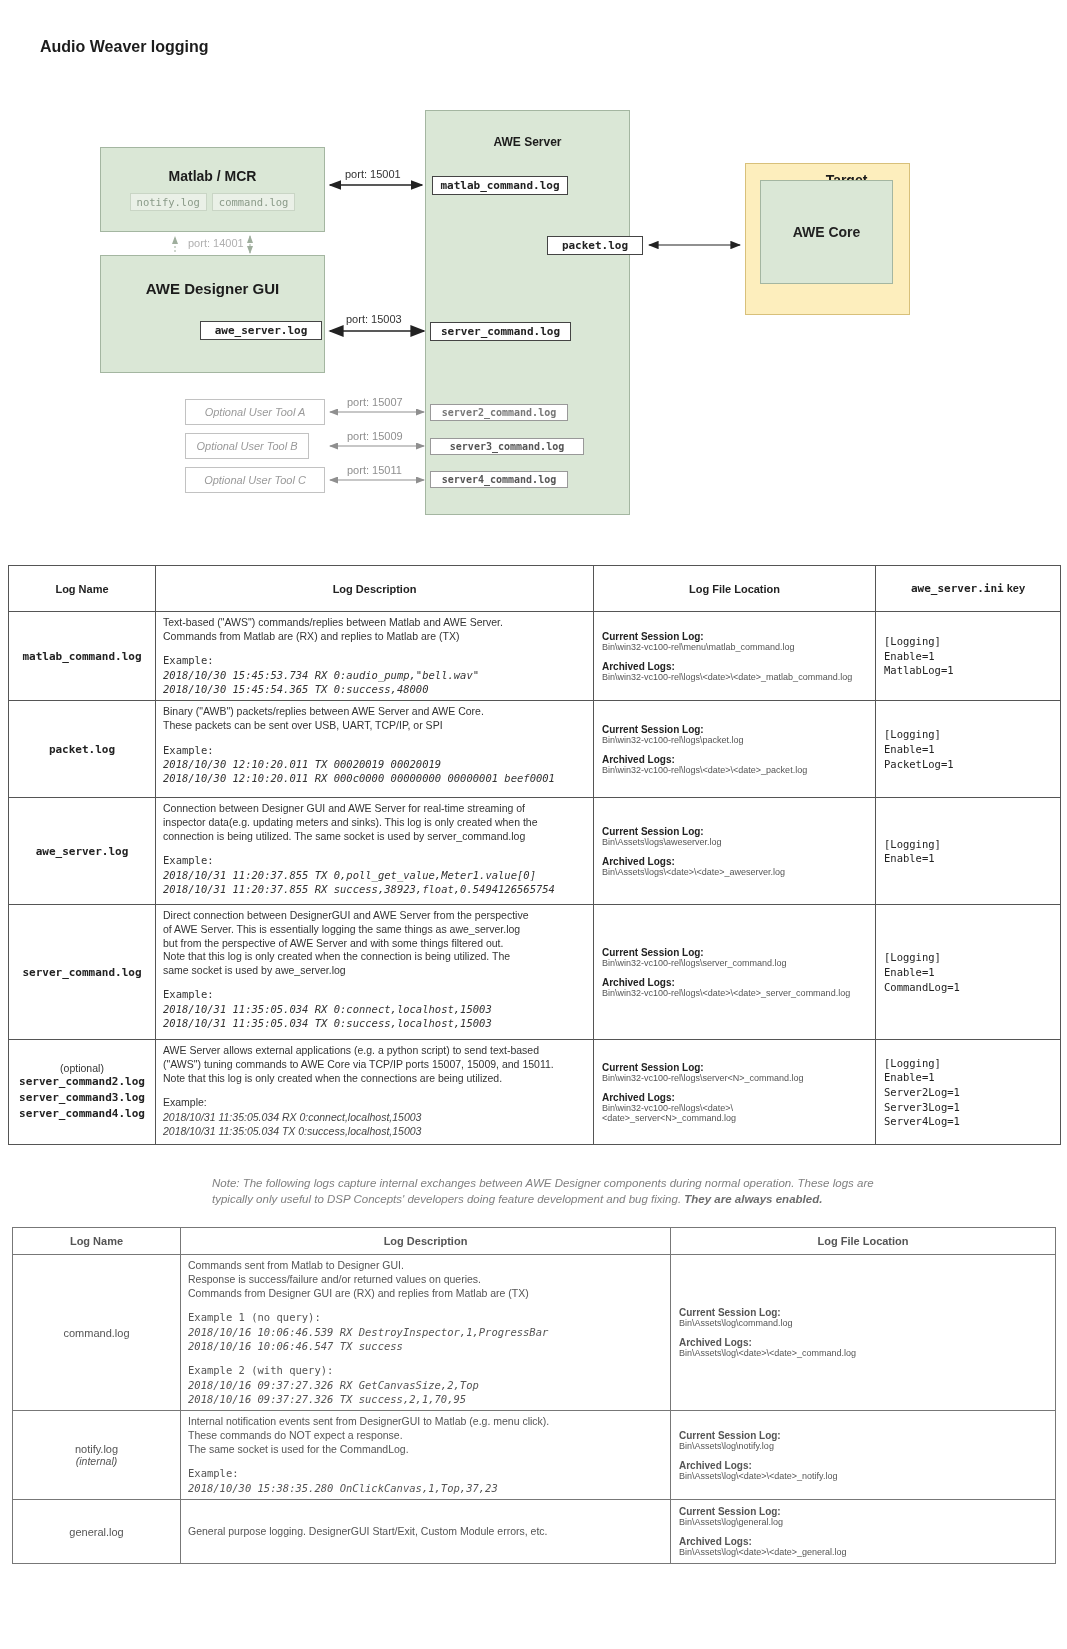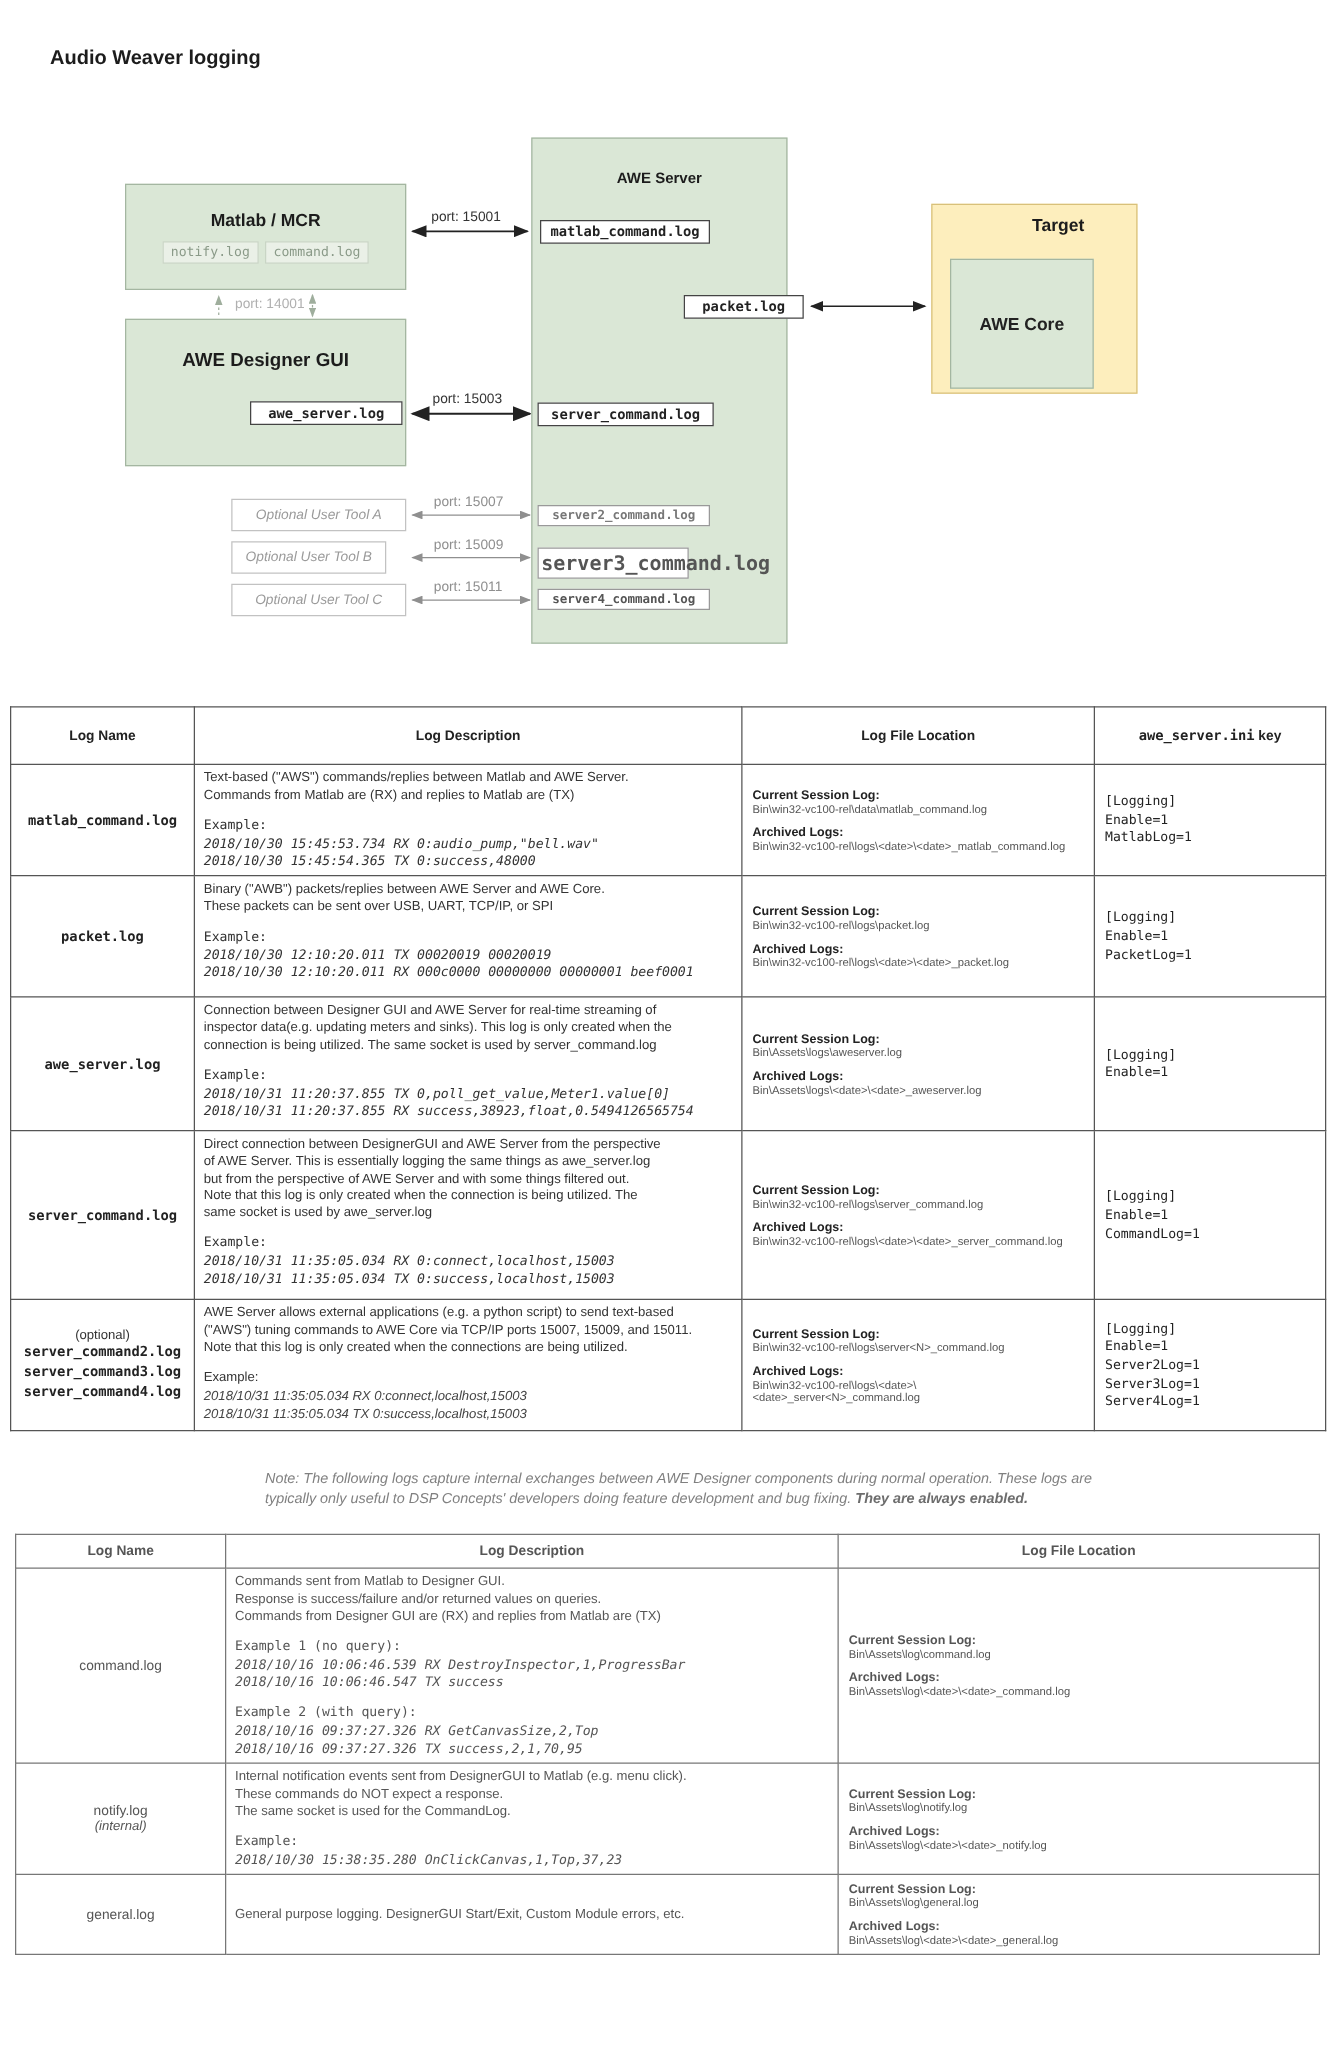--- a/index.html
+++ b/index.html
@@ -98,27 +98,27 @@
   </div>
   <div class="chip" style="left:200px;top:321px;width:122px;">awe_server.log</div>
 
   <div class="dbox" style="left:425px;top:110px;width:205px;height:405px;">
     <div class="dbox-title" style="margin-top:24px;font-size:12px;">AWE Server</div>
   </div>
   <div class="chip" style="left:432px;top:176px;width:136px;">matlab_command.log</div>
   <div class="chip" style="left:547px;top:236px;width:96px;">packet.log</div>
   <div class="chip" style="left:430px;top:322px;width:141px;">server_command.log</div>
   <div class="chip" style="left:430px;top:404px;width:138px;font-size:10px;color:#777;border-color:#999;">server2_command.log</div>
-  <div class="chip" style="left:430px;top:438px;width:121px;font-size:16px;color:#555;border-color:#999;">server3_command.log</div>
+  <div class="chip" style="left:430px;top:438px;width:154px;font-size:10px;color:#555;border-color:#999;">server3_command.log</div>
   <div class="chip" style="left:430px;top:471px;width:138px;font-size:10px;color:#555;border-color:#999;">server4_command.log</div>
 
   <div class="ybox" style="left:745px;top:163px;width:165px;height:152px;">
     <div class="dbox-title" style="margin-top:8px;padding-left:38px;">Target</div>
   </div>
-  <div class="core-box" style="left:760px;top:207px;width:115px;height:104px;">AWE Core</div>
+  <div class="core-box" style="left:760px;top:180px;width:133px;height:104px;">AWE Core</div>
 
   <div class="toolbox" style="left:185px;top:399px;width:140px;height:26px;">Optional User Tool A</div>
   <div class="toolbox" style="left:185px;top:433px;width:124px;height:26px;">Optional User Tool B</div>
   <div class="toolbox" style="left:185px;top:467px;width:140px;height:26px;">Optional User Tool C</div>
 
   <span class="portlbl port-dark" style="left:345px;top:168px;">port: 15001</span>
   <span class="portlbl port-light" style="left:188px;top:237px;">port: 14001</span>
   <span class="portlbl port-dark" style="left:346px;top:313px;">port: 15003</span>
   <span class="portlbl port-gray" style="left:347px;top:396px;">port: 15007</span>
   <span class="portlbl port-gray" style="left:347px;top:430px;">port: 15009</span>
@@ -145,21 +145,21 @@
       <td class="name-cell">matlab_command.log</td>
       <td class="desc-cell">
         <div class="plain">Text-based ("AWS") commands/replies between Matlab and AWE Server.
 Commands from Matlab are (RX) and replies to Matlab are (TX)</div>
         <div class="mono-label">Example:</div>
         <div class="mono-ex">2018/10/30 15:45:53.734 RX 0:audio_pump,"bell.wav"
 2018/10/30 15:45:54.365 TX 0:success,48000</div>
       </td>
       <td class="loc-cell">
         <div class="loc-label">Current Session Log:</div>
-        <div class="loc-path">Bin\win32-vc100-rel\data\matlab_command.log</div>
+        <div class="loc-path">Bin\win32-vc100-rel\menu\matlab_command.log</div>
         <div class="loc-label">Archived Logs:</div>
         <div class="loc-path last">Bin\win32-vc100-rel\logs\&lt;date&gt;\&lt;date&gt;_matlab_command.log</div>
       </td>
       <td class="key-cell">[Logging]
 Enable=1
 MatlabLog=1</td>
     </tr>
     <tr style="height:97px;">
       <td class="name-cell">packet.log</td>
       <td class="desc-cell">

